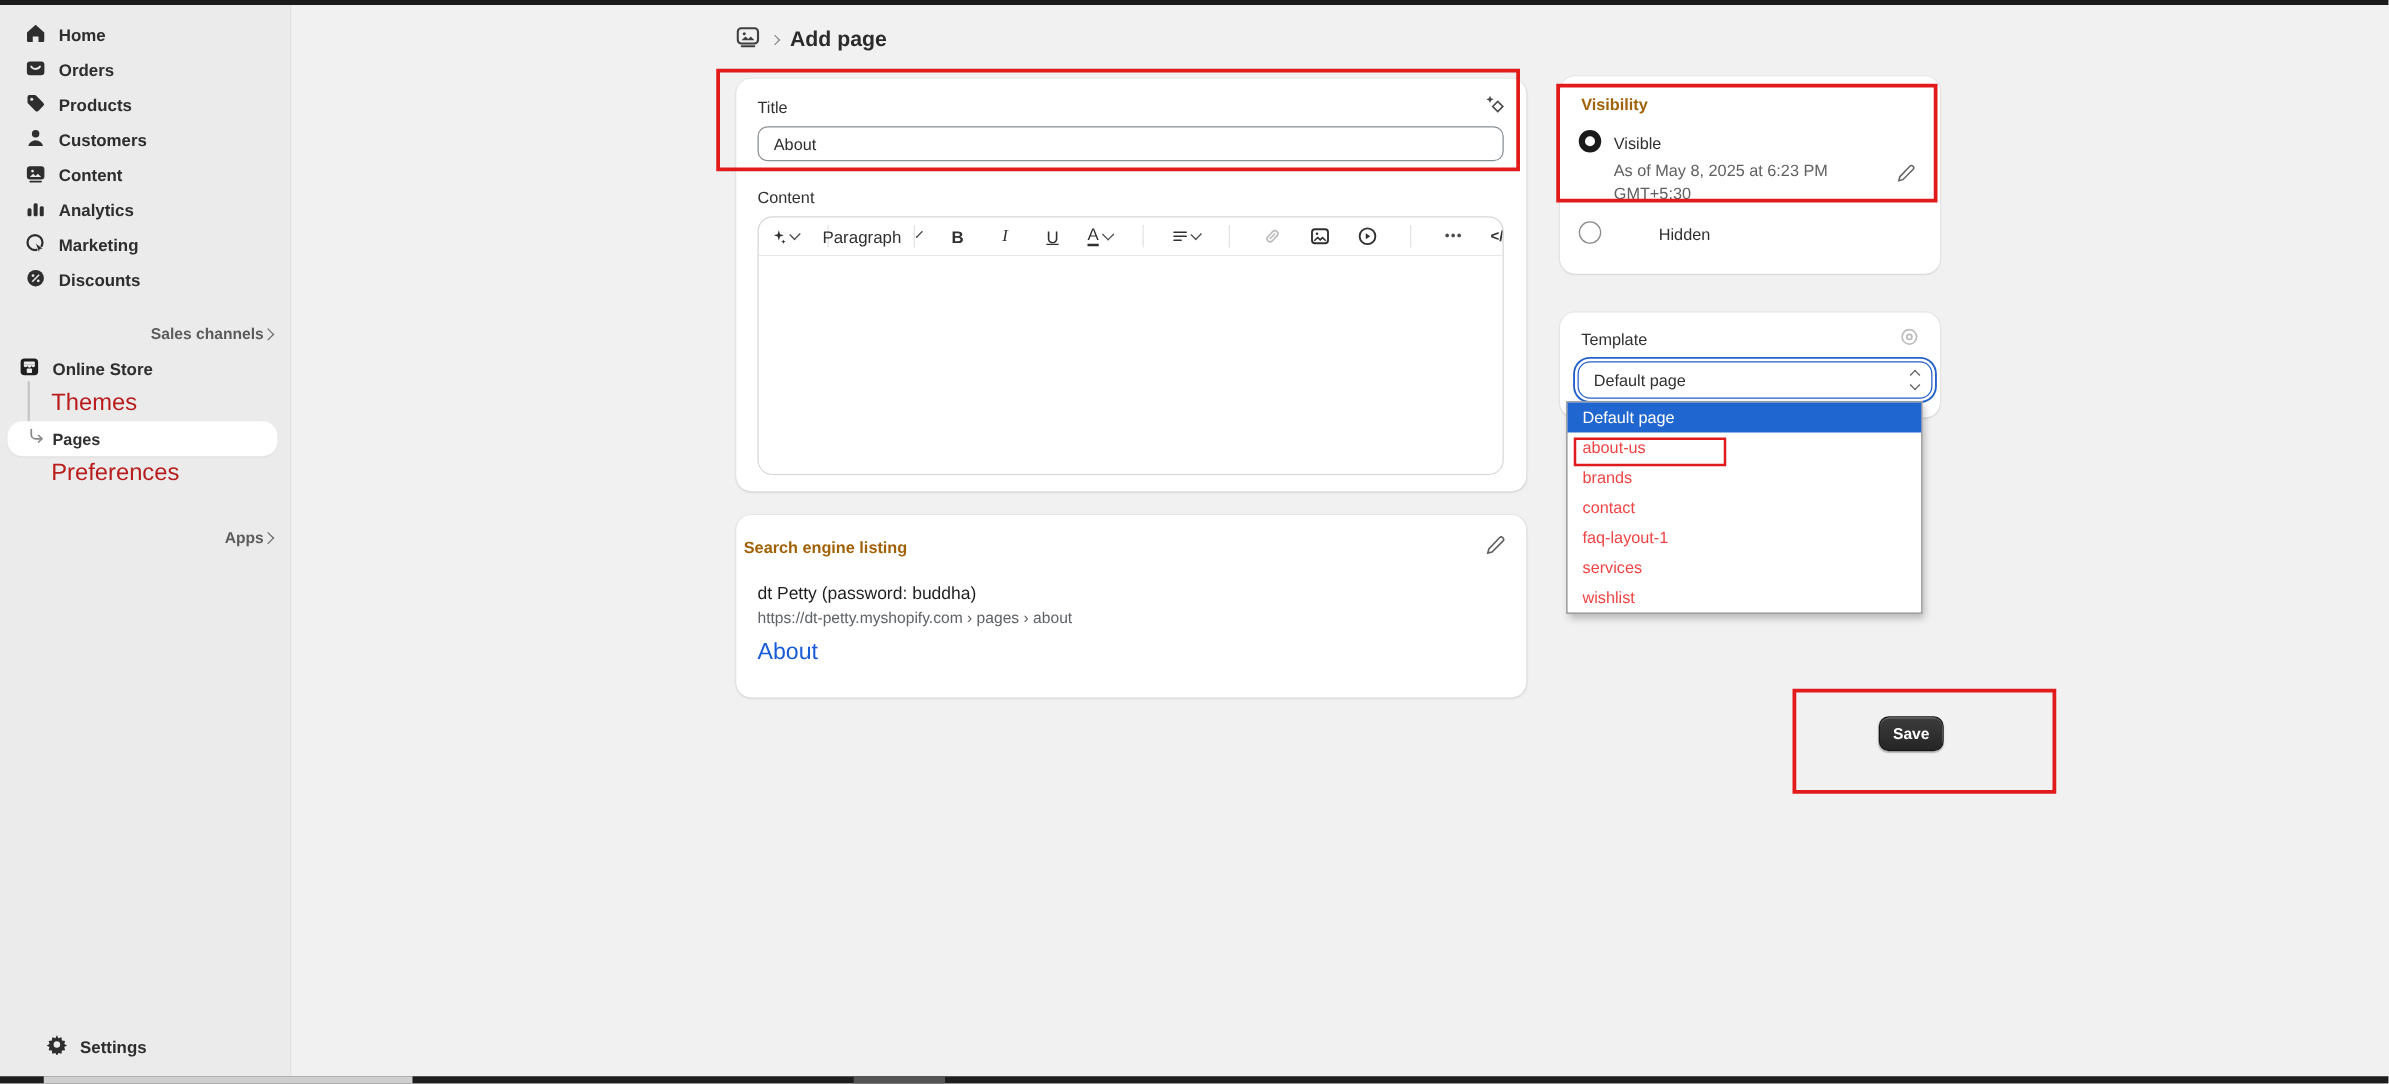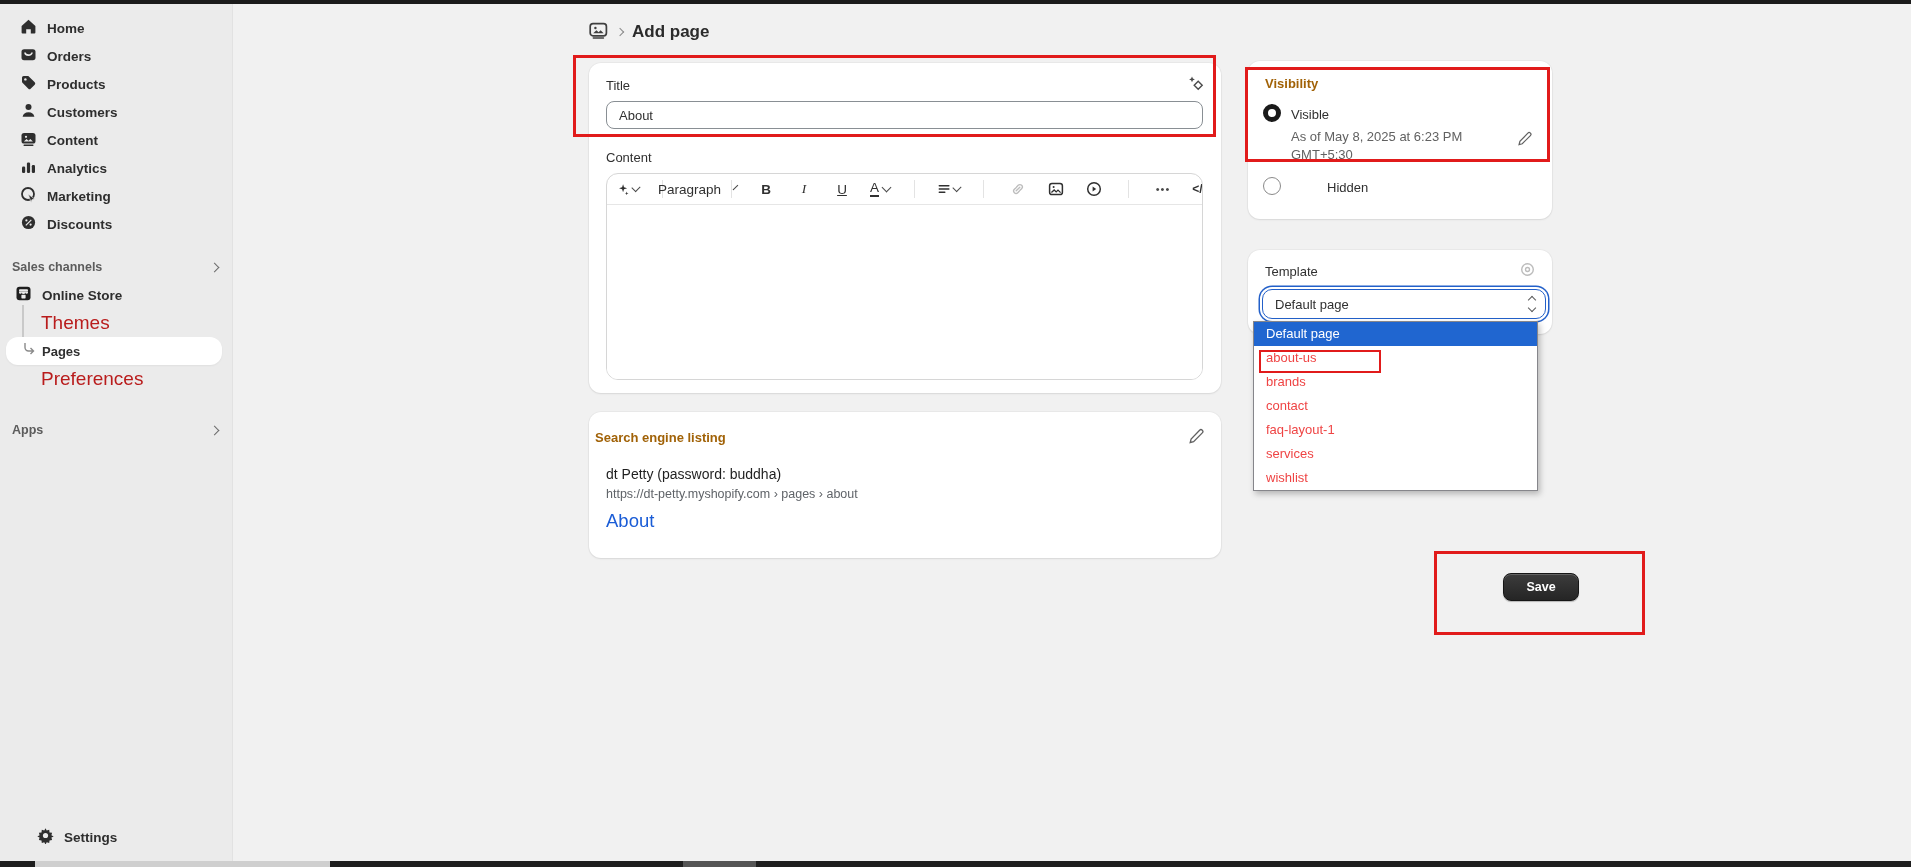--- a/index.html
+++ b/index.html
@@ -11,21 +11,21 @@
   .topbar { position:absolute; left:0; top:0; width:1911px; height:4px; background:#1b1b1b; z-index:60; }
   .bottombar { position:absolute; left:0; top:861px; width:1911px; height:6px; background:#1e1e1e; z-index:60; }
   .bottombar .thumb { position:absolute; left:35px; top:0; width:295px; height:6px; background:#cfcfcf; }
   .bottombar .thumb2 { position:absolute; left:683px; top:0; width:73px; height:6px; background:#555; }
 
   
   .sidebar { position:absolute; left:0; top:4px; width:233px; height:857px; background:#ebebeb; border-right:1px solid #e2e2e2; }
   .nav { padding-top:10px; }
   .nav-item { display:flex; align-items:center; height:28px; padding:0 12px 0 20px; gap:10px; font-size:13.5px; font-weight:600; color:#2e2e2e; cursor:pointer; }
   .nav-item svg { flex:none; }
-  .sec-header { display:flex; align-items:center; justify-content:space-between; height:28px; padding:0 14px 0 12px; font-size:12.5px; font-weight:700; color:#5c5c5c; }
+  .sec-header { display:flex; align-items:center; justify-content:flex-end; height:28px; padding:0 14px 0 12px; font-size:12.5px; font-weight:700; color:#5c5c5c; }
   .sub-item { display:flex; align-items:center; height:28px; padding-left:41px; font-size:19px; color:#b91c1c; cursor:pointer; }
   .pill { position:relative; display:flex; align-items:center; height:28px; margin:0 10px 0 6px; padding-left:17px; gap:6px; background:#fff; border-radius:12px; font-size:13px; font-weight:650; color:#303030; box-shadow:0 1px 2px rgba(0,0,0,.05); cursor:pointer; }
   .treeline { position:absolute; left:22px; top:301px; width:1.5px; height:44px; background:#c9c9c9; }
   .settings-row { position:absolute; left:0; bottom:10px; width:100%;padding-left:17px; }
 
   .chev-r { width:7px; height:7px; border-right:1.6px solid #6b6b6b; border-top:1.6px solid #6b6b6b; transform:rotate(45deg); }
   .chev-d { width:7px; height:7px; border-right:1.6px solid #4a4a4a; border-bottom:1.6px solid #4a4a4a; transform:rotate(45deg); margin-top:-3px; }
 
   
   .breadcrumb { position:absolute; left:589px; top:16px; height:32px; display:flex; align-items:center; gap:9px; }
@@ -82,21 +82,21 @@
   .tpl-select { position:absolute; left:14px; top:39px; width:284px; height:30px; background:#fff; border:1px solid #2360c9; border-radius:10px; box-shadow:0 0 0 2px #fff, 0 0 0 3.5px #2360c9; display:flex; align-items:center; padding:0 10px 0 12px; font-size:13px; color:#303030; cursor:pointer; }
   .updown { margin-left:auto; display:flex; flex-direction:column; gap:2px; align-items:center; }
   .uchev { width:6px; height:6px; border-left:1.6px solid #5c5c5c; border-top:1.6px solid #5c5c5c; transform:rotate(45deg); }
   .dchev { width:6px; height:6px; border-right:1.6px solid #5c5c5c; border-bottom:1.6px solid #5c5c5c; transform:rotate(45deg); }
 
   .dropdown { position:absolute; left:1253px; top:321px; width:285px; background:#fff; border:1px solid #86868b; box-shadow:2px 3px 6px rgba(0,0,0,.25); z-index:30; }
   .dd-item { height:24px; line-height:24px; padding-left:12px; font-size:13px; color:#ef4444; cursor:pointer; }
   .dd-item.selected { background:#2066d0; color:#fff; }
 
   
-  .save-btn { position:absolute; left:1503px; top:573px; width:76px; height:28px; background:linear-gradient(#3c3c3c,#252525); border:1px solid #161616; border-radius:8px; box-shadow:inset 0 1px 0 rgba(255,255,255,.2), 0 1px 1px rgba(0,0,0,.25); color:#fff; font-size:12.5px; font-weight:700; display:flex; align-items:center; justify-content:center; cursor:pointer; }
+  .save-btn { position:absolute; left:1503px; top:573px; width:52px; height:28px; background:linear-gradient(#3c3c3c,#252525); border:1px solid #161616; border-radius:8px; box-shadow:inset 0 1px 0 rgba(255,255,255,.2), 0 1px 1px rgba(0,0,0,.25); color:#fff; font-size:12.5px; font-weight:700; display:flex; align-items:center; justify-content:center; cursor:pointer; }
 
   
   .anno { position:absolute; border:3px solid #e11b1b; z-index:50; pointer-events:none; }
   .anno1 { left:573px; top:55px; width:643px; height:82px; }
   .anno2 { left:1245px; top:67px; width:305px; height:95px; }
   .anno3 { left:1259px; top:350px; width:122px; height:23px; border-width:2.5px; }
   .anno4 { left:1434px; top:551px; width:211px; height:84px; }
 </style>
 </head>
 <body>

